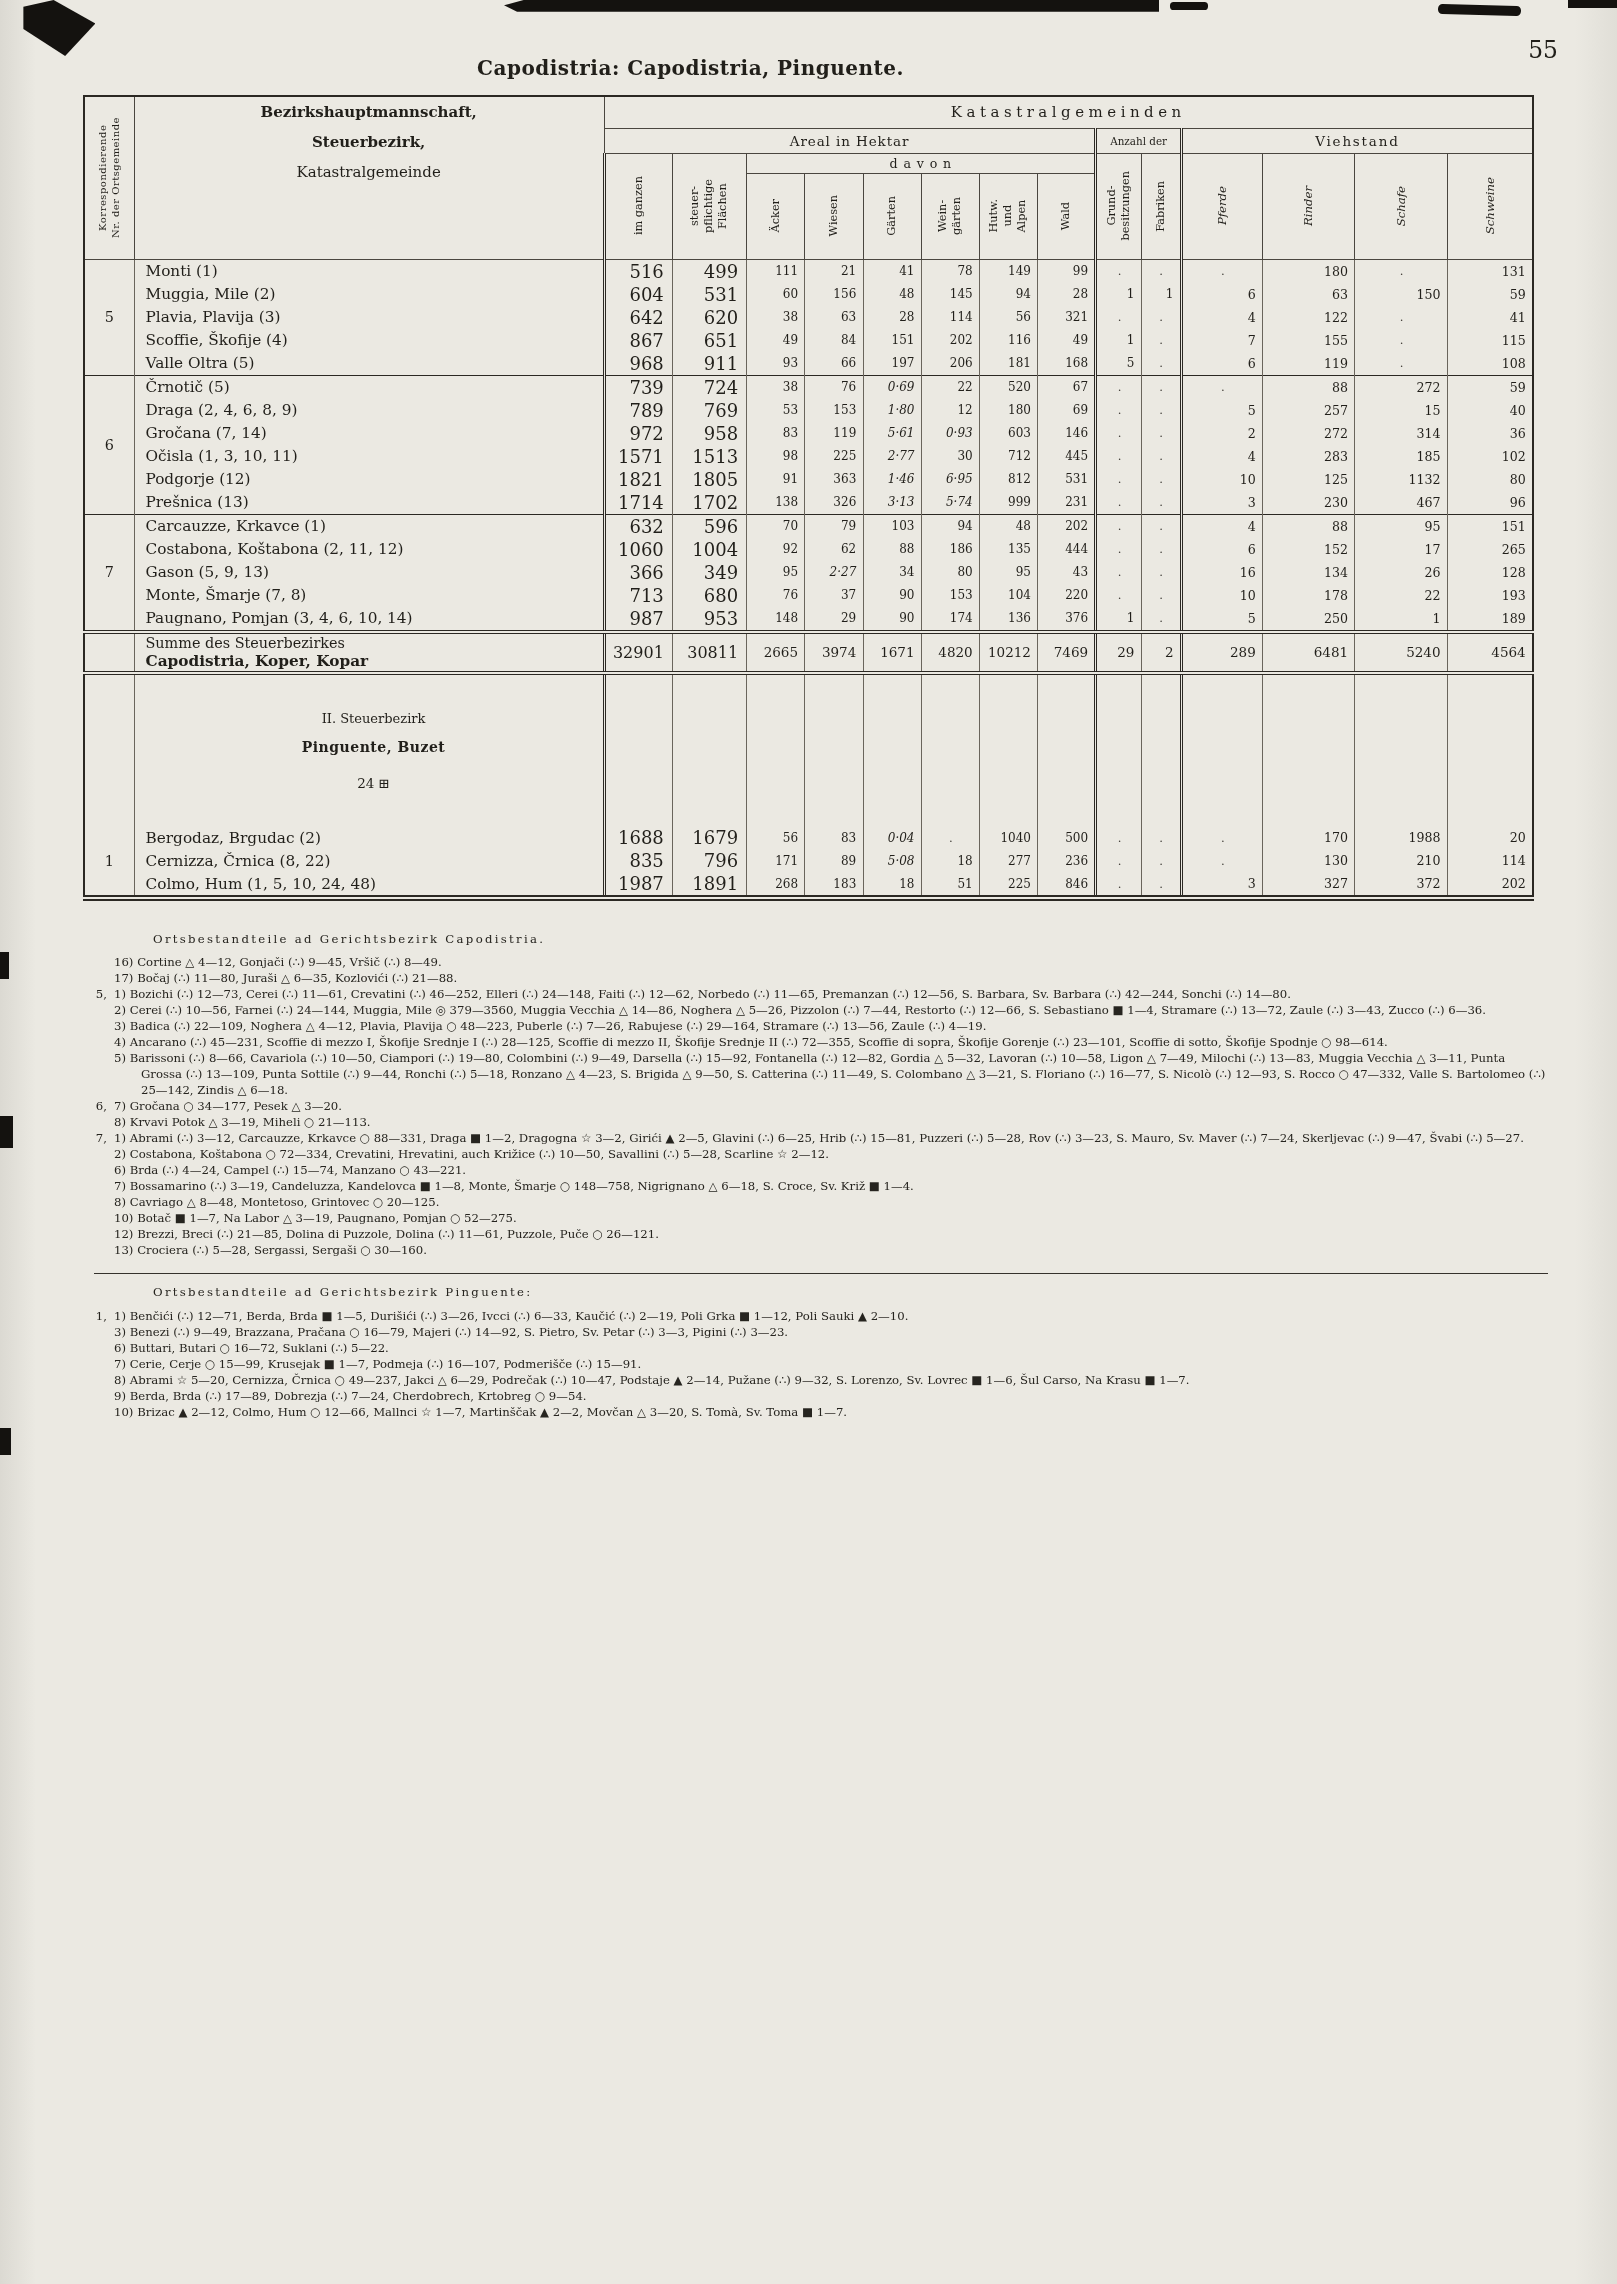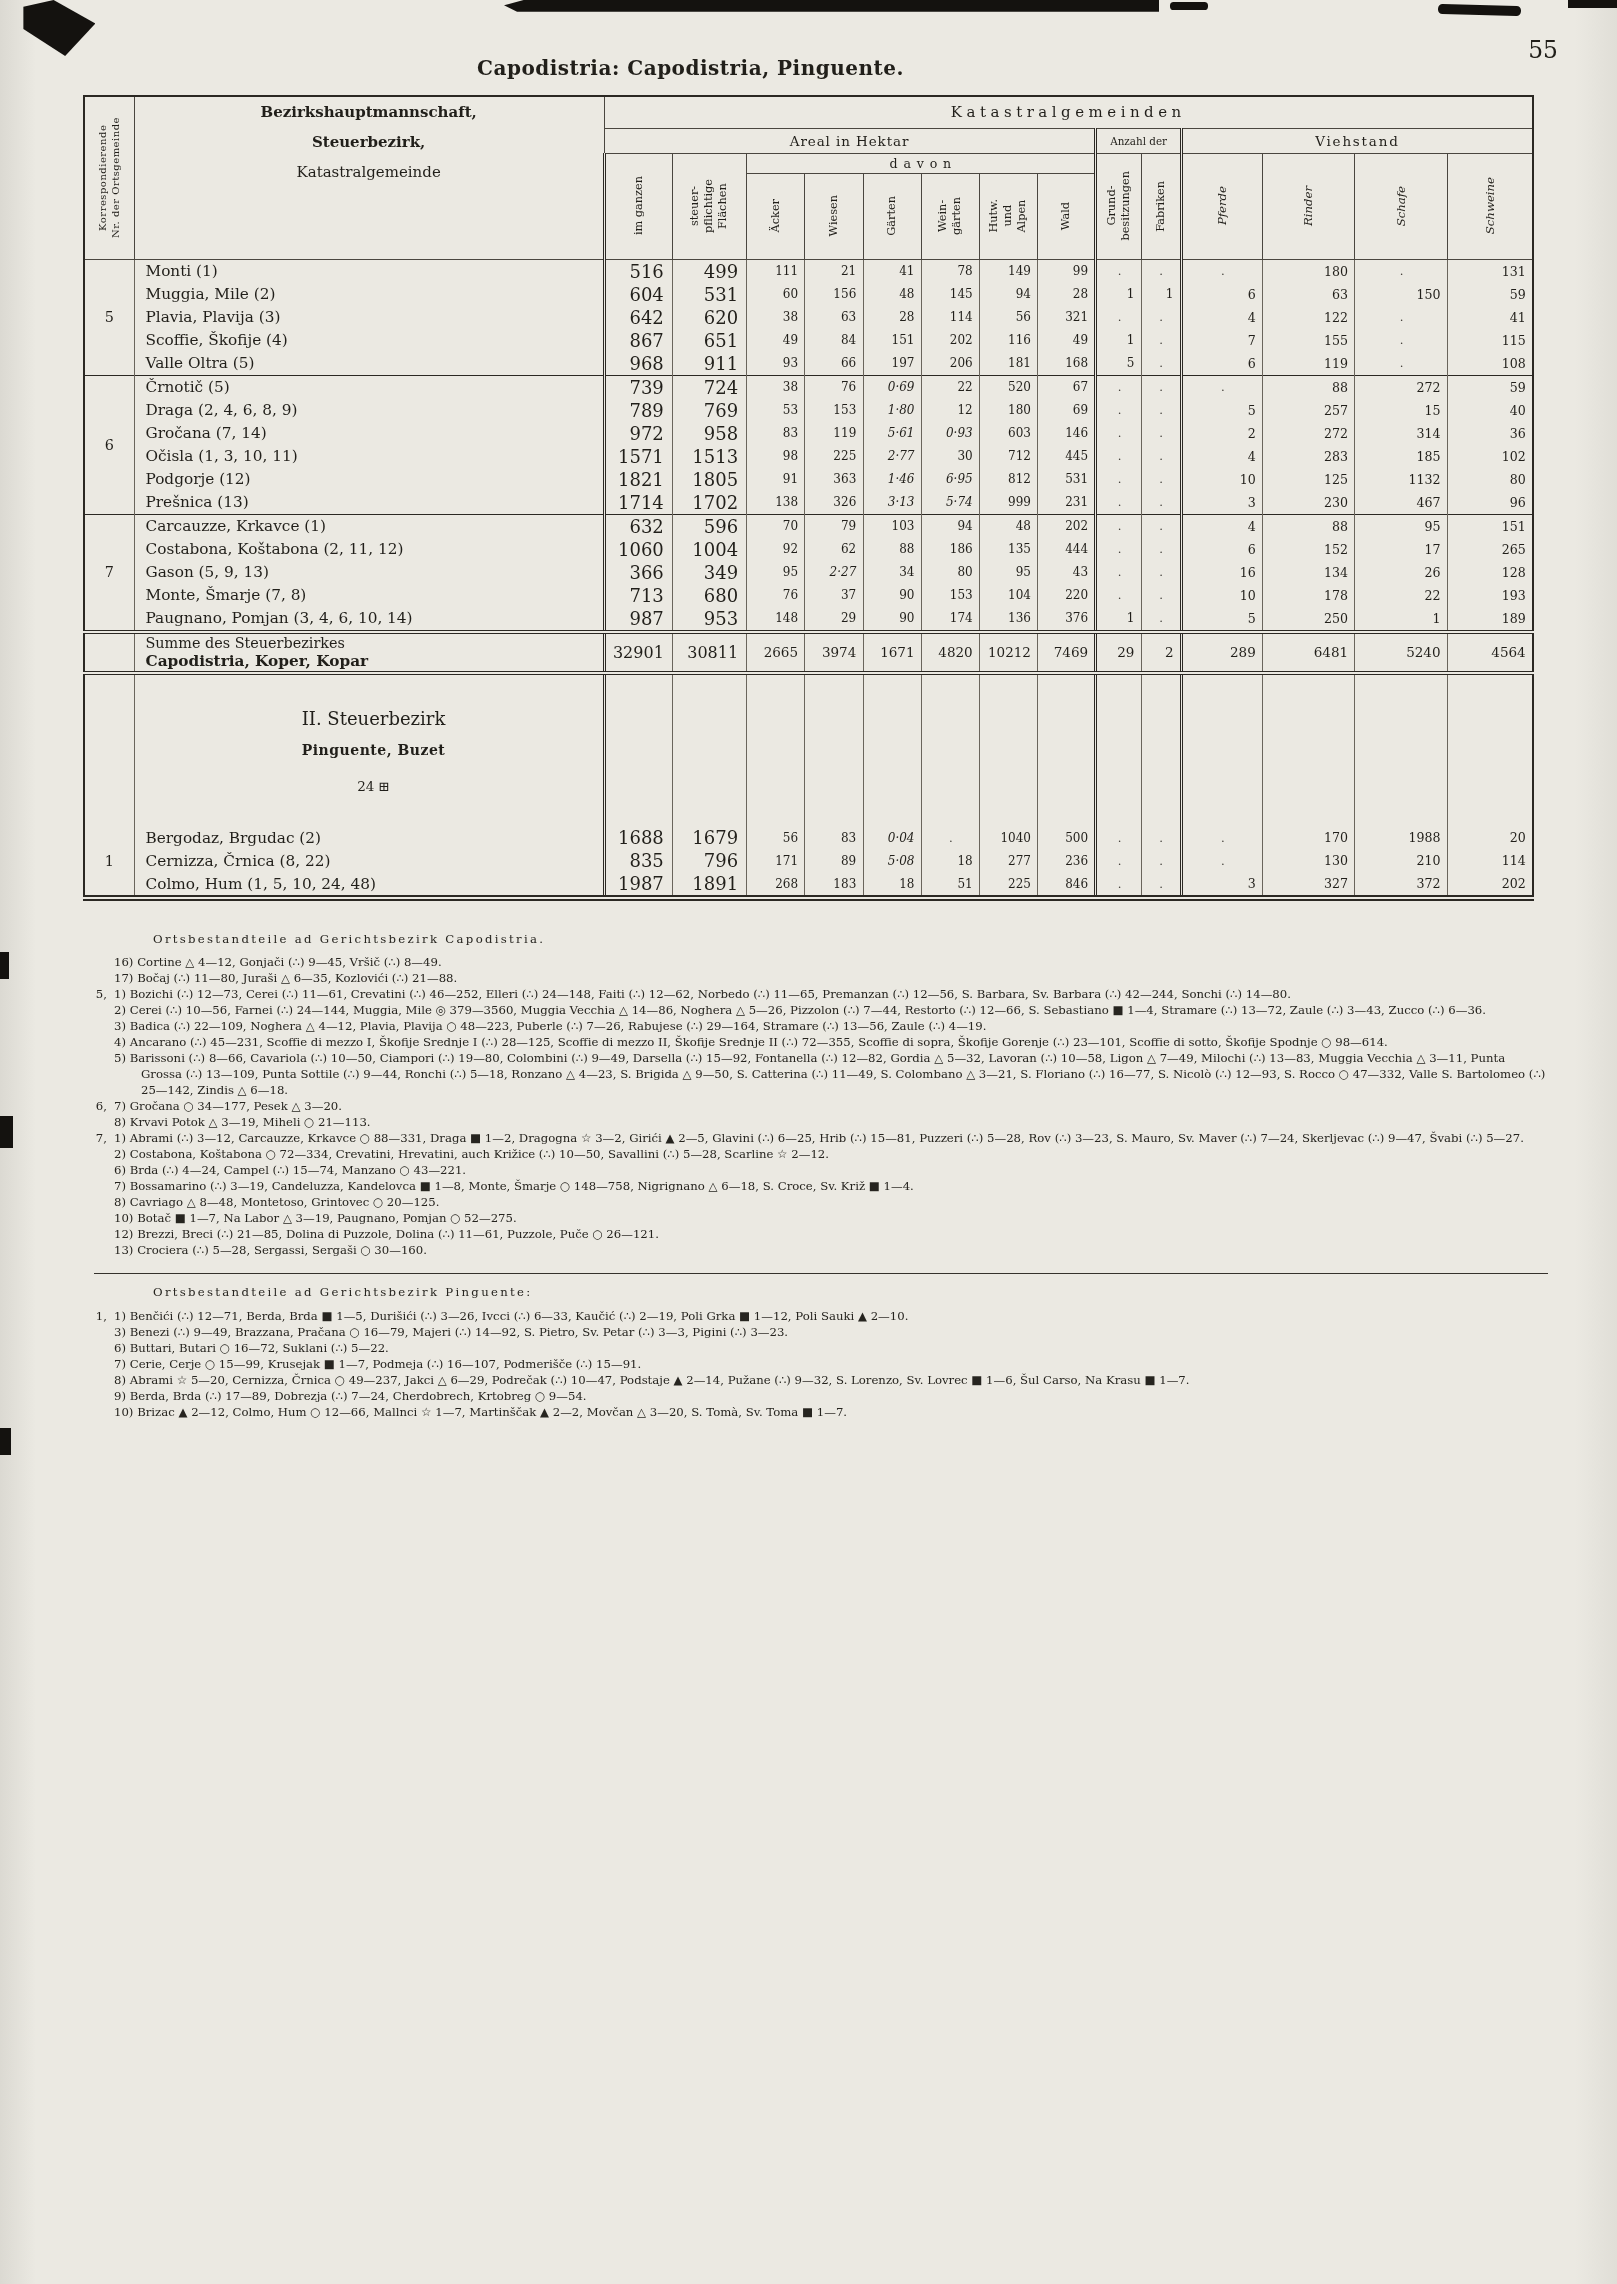--- a/index.html
+++ b/index.html
@@ -65,21 +65,21 @@
   tbody.sec-sum { border-top:4.5px double #2b2823; border-bottom:4.5px double #2b2823; }
   tbody.sec-sum tr { height:40px; }
   tbody.sec-sum td { vertical-align:middle; }
   tbody.sec-sum td.v { font-size:13.5px; }
   tbody.sec-sum td.c0, tbody.sec-sum td.c1 { font-size:16px; }
   .sum-nm { padding-left:41px; }
   .sum-l1 { font-size:14.4px; }
   .sum-l2 { font-size:15.3px; font-weight:bold; margin-top:1.8px; }
   tbody.sec-district tr { height:153px; }
   tbody.sec-district td { vertical-align:middle; }
-  .dist-1 { font-size:18px; text-align:center; }
+  .dist-1 { font-size:13px; text-align:center; }
   .dist-2 { font-size:14px; font-weight:bold; text-align:center; margin-top:12.6px; letter-spacing:0.5px; }
   .dist-3 { font-size:13.5px; text-align:center; margin-top:20px; }
 
   
   .footnotes { position:absolute; left:94px; top:931px; width:1454px;
                font-size:11.7px; line-height:16px; color:#26241f;
                font-family:"DejaVu Serif","DejaVu Sans","Liberation Serif",serif; }
   .fn-heading { letter-spacing:2.3px; margin:0 0 7.2px 59px; font-size:11.7px; }
   .fn-line { position:relative; padding-left:47px; text-indent:-27px; }
   .fn-m { position:absolute; left:1.8px; top:0; text-indent:0; }

